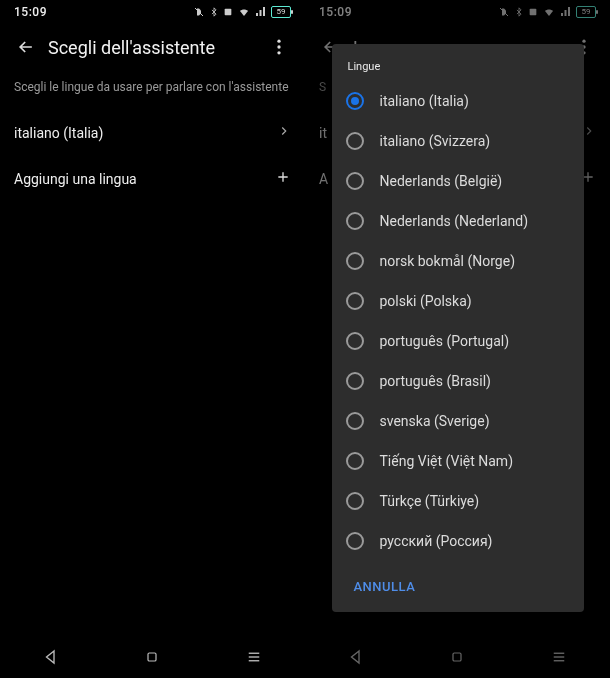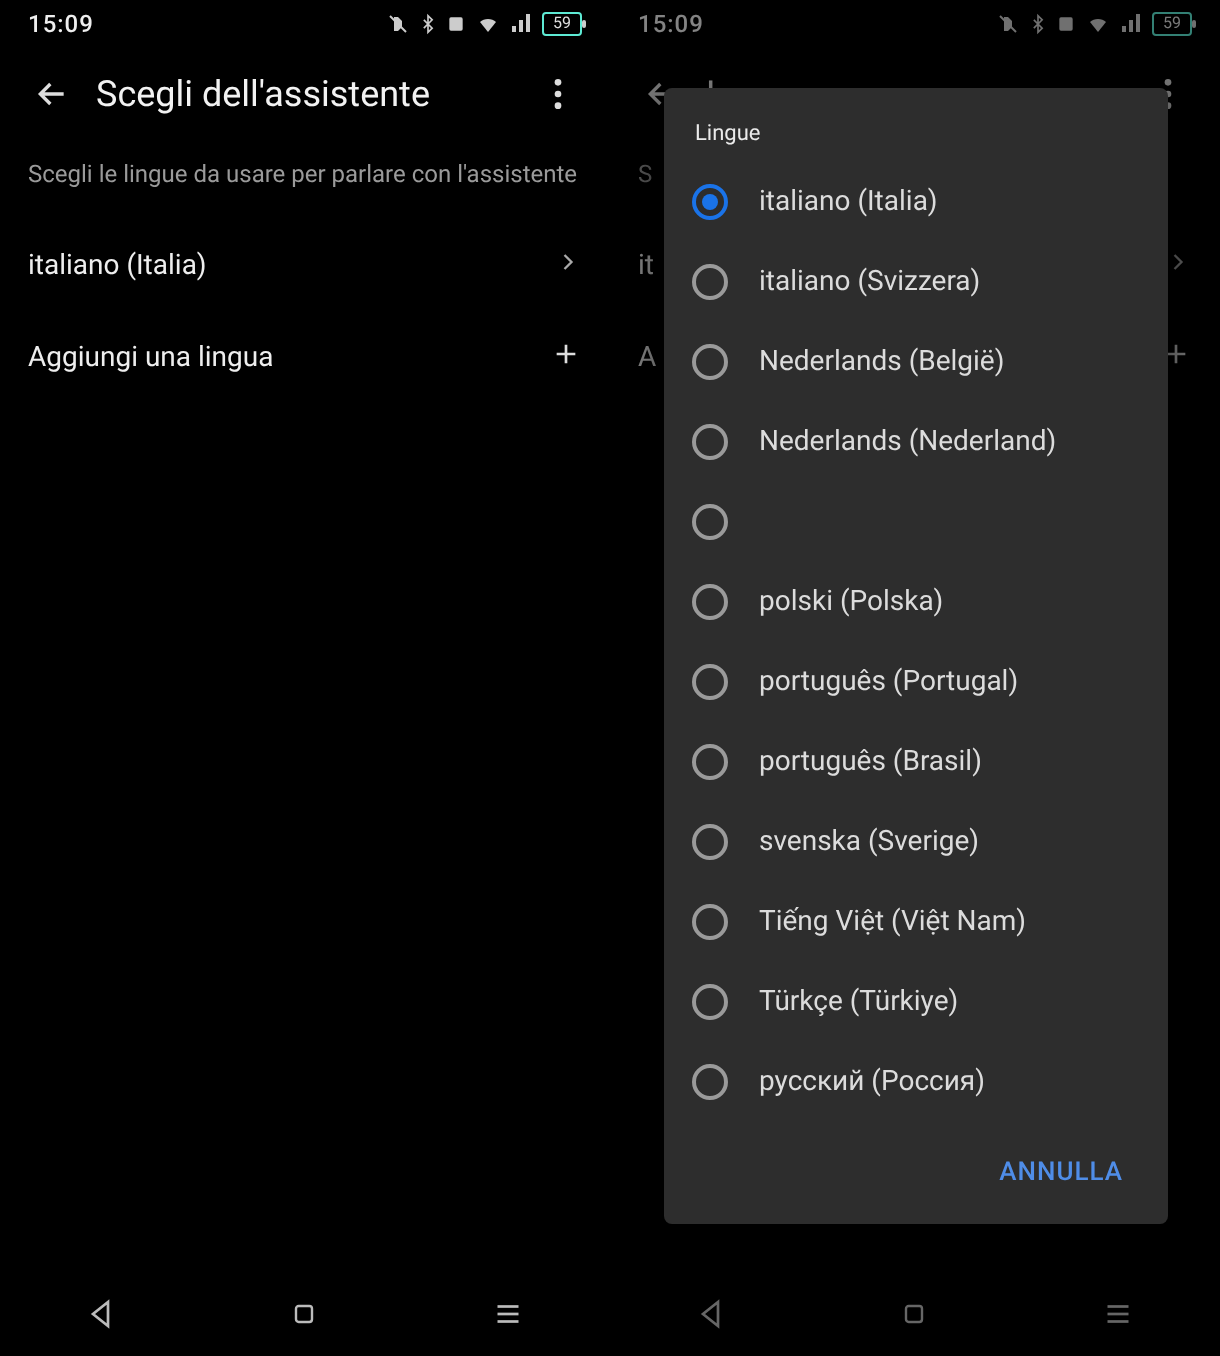--- a/index.html
+++ b/index.html
@@ -30,21 +30,21 @@
   .nav-bar svg { display: block; }
 
   .overlay { position: absolute; inset: 0; background: rgba(0,0,0,0.45); display: flex; align-items: flex-start; justify-content: center; }
   .dialog { margin-top: 44px; width: 252px; height: 568px; background: #2d2d2d; border-radius: 4px; display: flex; flex-direction: column; overflow: hidden; box-shadow: 0 8px 24px rgba(0,0,0,0.6); }
   .dialog-title { font-size: 11px; color: #eaeaea; padding: 16px 16px 8px; }
   .dialog-list { flex: 1; overflow: hidden; }
   .option { display: flex; align-items: center; height: 40px; padding: 0 14px; gap: 16px; color: #dcdcdc; font-size: 14px; }
   .radio { width: 18px; height: 18px; border: 2px solid #9a9a9a; border-radius: 50%; display: inline-flex; align-items: center; justify-content: center; flex: 0 0 18px; }
   .radio.sel { border-color: #1a73e8; }
   .radio.sel::after { content: ""; width: 8px; height: 8px; background: #1a73e8; border-radius: 50%; }
-  .dialog-actions { display: flex; justify-content: flex-end; padding: 6px 12px 10px; margin-left: 21px; }
+  .dialog-actions { display: flex; padding: 6px 12px 10px; }
   .text-btn { color: #4f8de8; font-size: 13px; font-weight: 500; letter-spacing: 0.5px; padding: 8px 10px; }
 </style>
 </head>
 <body>
 
 <div class="screens">
 
   <div class="screen">
     <div class="status-bar">
       <span class="status-left">15:09</span>
@@ -225,20 +225,21 @@
             <div class="option">
               <span class="radio"></span>
               <span>Nederlands (België)</span>
             </div>
             <div class="option">
               <span class="radio"></span>
               <span>Nederlands (Nederland)</span>
             </div>
             <div class="option">
               <span class="radio"></span>
+              <span>norsk bokmål (Norge)</span>
             </div>
             <div class="option">
               <span class="radio"></span>
               <span>polski (Polska)</span>
             </div>
             <div class="option">
               <span class="radio"></span>
               <span>português (Portugal)</span>
             </div>
             <div class="option">

